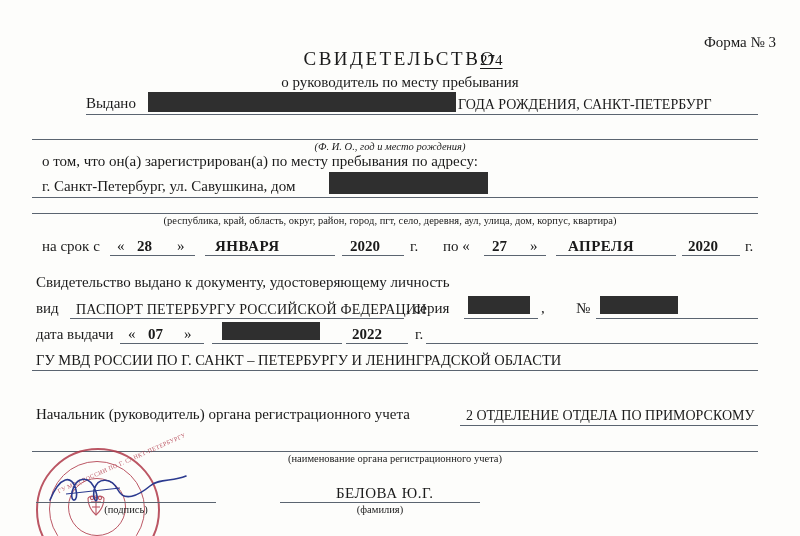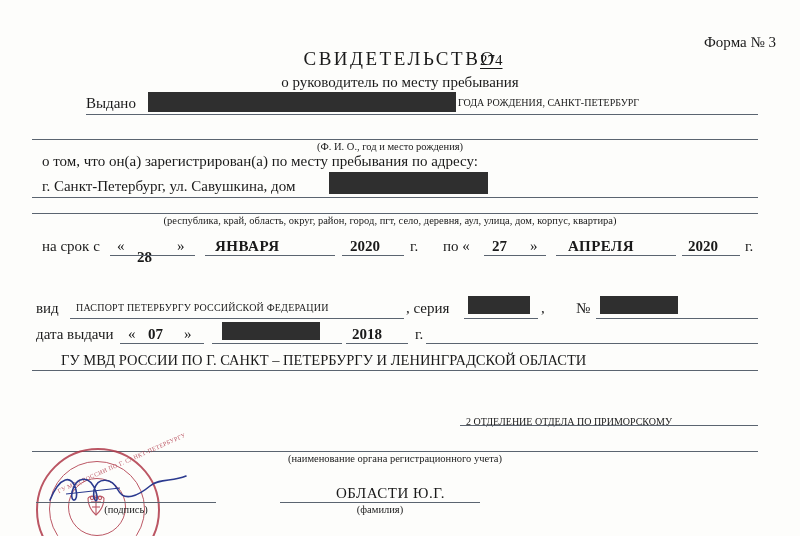--- a/index.html
+++ b/index.html
@@ -54,21 +54,21 @@
     top: 74px;
     text-align: center;
     font-size: 15px;
   }
   .lbl { font-size: 15px; position: absolute; }
   .lbl-sm {
     font-size: 10.5px;
     position: absolute;
     text-align: center;
   }
-  .caps { font-size: 10px; position: absolute; }
+  .caps { font-size: 14px; position: absolute; }
   .sig-name {
     position: absolute;
     font-size: 15px;
     letter-spacing: 0.5px;
   }
   
   .stamp {
     position: absolute;
     left: 36px;
     top: 448px;
@@ -133,33 +133,33 @@
   <div class="abs title">СВИДЕТЕЛЬСТВО</div>
   <div class="title-num">274</div>
   <div class="abs subtitle">о руководитель по месту пребывания</div>
 
   <div class="lbl" style="left:86px; top:95px;">Выдано</div>
   <div class="redact" style="left:148px; top:92px; width:308px; height:20px;"></div>
   <div class="caps" style="left:458px; top:97px;">ГОДА РОЖДЕНИЯ, САНКТ-ПЕТЕРБУРГ</div>
   <div class="line" style="left:86px; top:114px; width:672px;"></div>
 
   <div class="line" style="left:32px; top:139px; width:726px;"></div>
-  <div class="lbl-sm" style="left:230px; top:141px; width:320px;">(Ф. И. О., год и место рождения)</div>
+  <div class="lbl-sm" style="left:230px; top:141px; width:320px;font-style:italic;">(Ф. И. О., год и место рождения)</div>
 
   <div class="lbl" style="left:42px; top:153px;">о том, что он(а) зарегистрирован(а) по месту пребывания по адресу:</div>
 
   <div class="lbl" style="left:42px; top:178px;">г. Санкт-Петербург, ул. Савушкина, дом</div>
   <div class="redact" style="left:329px; top:172px; width:159px; height:22px;"></div>
   <div class="line" style="left:32px; top:197px; width:726px;"></div>
   <div class="line" style="left:32px; top:213px; width:726px;"></div>
   <div class="lbl-sm" style="left:130px; top:215px; width:520px;">(республика, край, область, округ, район, город, пгт, село, деревня, аул, улица, дом, корпус, квартира)</div>
 
   <div class="lbl" style="left:42px; top:238px;">на срок с</div>
   <div class="lbl" style="left:117px; top:238px;">«</div>
-  <div class="lbl" style="left:137px; top:238px; font-weight:bold;margin-top:11px;">28</div>
+  <div class="lbl" style="left:137px; top:238px; font-weight:bold;">28</div>
   <div class="lbl" style="left:177px; top:238px;">»</div>
   <div class="line" style="left:110px; top:255px; width:85px;"></div>
 
   <div class="lbl" style="left:215px; top:238px; font-weight:bold; letter-spacing:0.5px;">ЯНВАРЯ</div>
   <div class="line" style="left:205px; top:255px; width:130px;"></div>
 
   <div class="lbl" style="left:350px; top:238px; font-weight:bold;">2020</div>
   <div class="line" style="left:342px; top:255px; width:62px;"></div>
   <div class="lbl" style="left:410px; top:238px;">г.</div>
 
@@ -168,48 +168,50 @@
   <div class="lbl" style="left:530px; top:238px;">»</div>
   <div class="line" style="left:484px; top:255px; width:62px;"></div>
 
   <div class="lbl" style="left:568px; top:238px; font-weight:bold; letter-spacing:0.5px;">АПРЕЛЯ</div>
   <div class="line" style="left:556px; top:255px; width:120px;"></div>
 
   <div class="lbl" style="left:688px; top:238px; font-weight:bold;">2020</div>
   <div class="line" style="left:682px; top:255px; width:58px;"></div>
   <div class="lbl" style="left:745px; top:238px;">г.</div>
 
+  <div class="lbl" style="left:36px; top:274px;">Свидетельство выдано к документу, удостоверяющему личность</div>
 
   <div class="lbl" style="left:36px; top:300px;">вид</div>
   <div class="caps" style="left:76px; top:302px; letter-spacing:0.2px;">ПАСПОРТ ПЕТЕРБУРГУ РОССИЙСКОЙ ФЕДЕРАЦИИ</div>
   <div class="line" style="left:70px; top:318px; width:334px;"></div>
   <div class="lbl" style="left:406px; top:300px;">, серия</div>
   <div class="redact" style="left:468px; top:296px; width:62px; height:18px;"></div>
   <div class="line" style="left:464px; top:318px; width:74px;"></div>
   <div class="lbl" style="left:541px; top:300px;">,</div>
   <div class="lbl" style="left:576px; top:300px;">№</div>
   <div class="redact" style="left:600px; top:296px; width:78px; height:18px;"></div>
   <div class="line" style="left:596px; top:318px; width:162px;"></div>
 
   <div class="lbl" style="left:36px; top:326px;">дата выдачи</div>
   <div class="lbl" style="left:128px; top:326px;">«</div>
   <div class="lbl" style="left:148px; top:326px; font-weight:bold;">07</div>
   <div class="lbl" style="left:184px; top:326px;">»</div>
   <div class="line" style="left:120px; top:343px; width:84px;"></div>
   <div class="redact" style="left:222px; top:322px; width:98px; height:18px;"></div>
   <div class="line" style="left:212px; top:343px; width:130px;"></div>
-  <div class="lbl" style="left:352px; top:326px; font-weight:bold;">2018</div>
+  <div class="lbl" style="left:352px; top:326px; font-weight:bold;">2022</div>
   <div class="line" style="left:346px; top:343px; width:62px;"></div>
   <div class="lbl" style="left:415px; top:326px;">г.</div>
   <div class="line" style="left:426px; top:343px; width:332px;"></div>
 
-  <div class="caps" style="left:36px; top:352px; font-size:14.5px;margin-left:25px;">ГУ  МВД  РОССИИ  ПО  Г. САНКТ – ПЕТЕРБУРГУ  И  ЛЕНИНГРАДСКОЙ ОБЛАСТИ</div>
+  <div class="caps" style="left:36px; top:352px; font-size:14.5px;">ГУ  МВД  РОССИИ  ПО  Г. САНКТ – ПЕТЕРБУРГУ  И  ЛЕНИНГРАДСКОЙ ОБЛАСТИ</div>
   <div class="line" style="left:32px; top:370px; width:726px;"></div>
 
-  <div class="caps" style="left:466px; top:408px;margin-top:8px;">2 ОТДЕЛЕНИЕ ОТДЕЛА  ПО ПРИМОРСКОМУ</div>
+  <div class="lbl" style="left:36px; top:406px;">Начальник (руководитель) органа регистрационного учета</div>
+  <div class="caps" style="left:466px; top:408px;">2 ОТДЕЛЕНИЕ ОТДЕЛА  ПО ПРИМОРСКОМУ</div>
   <div class="line" style="left:460px; top:425px; width:298px;"></div>
 
   <div class="line" style="left:32px; top:451px; width:726px;"></div>
   <div class="lbl-sm" style="left:220px; top:453px; width:350px;">(наименование органа регистрационного учета)</div>
 
   <div class="stamp">
     <div class="stamp-inner"></div>
     <div class="stamp-core"></div>
     <div class="stamp-eagle">
       <svg width="28" height="30" viewBox="0 0 28 30" aria-hidden="true">
@@ -232,17 +234,17 @@
   <div class="signature">
     <svg width="150" height="40" viewBox="0 0 150 40" aria-hidden="true">
       <path d="M4 30 C14 6, 26 4, 30 20 C33 32, 24 34, 26 22 C30 6, 44 4, 50 22 C54 34, 46 34, 48 20 C52 6, 66 8, 72 20 C78 32, 92 26, 104 16 C114 8, 126 12, 140 6" fill="none" stroke="#2b3a8f" stroke-width="1.6" stroke-linecap="round"></path>
       <path d="M20 24 L74 18" fill="none" stroke="#2b3a8f" stroke-width="1.2"></path>
     </svg>
   </div>
 
   <div class="line" style="left:36px; top:502px; width:180px;"></div>
   <div class="lbl-sm" style="left:86px; top:504px; width:80px;">(подпись)</div>
 
-  <div class="sig-name" style="left:336px; top:485px;">ОБЛАСТИ Ю.Г.</div>
+  <div class="sig-name" style="left:336px; top:485px;">БЕЛОВА Ю.Г.</div>
   <div class="line" style="left:280px; top:502px; width:200px;"></div>
   <div class="lbl-sm" style="left:340px; top:504px; width:80px;">(фамилия)</div>
 
 </div>
 
 </body></html>

